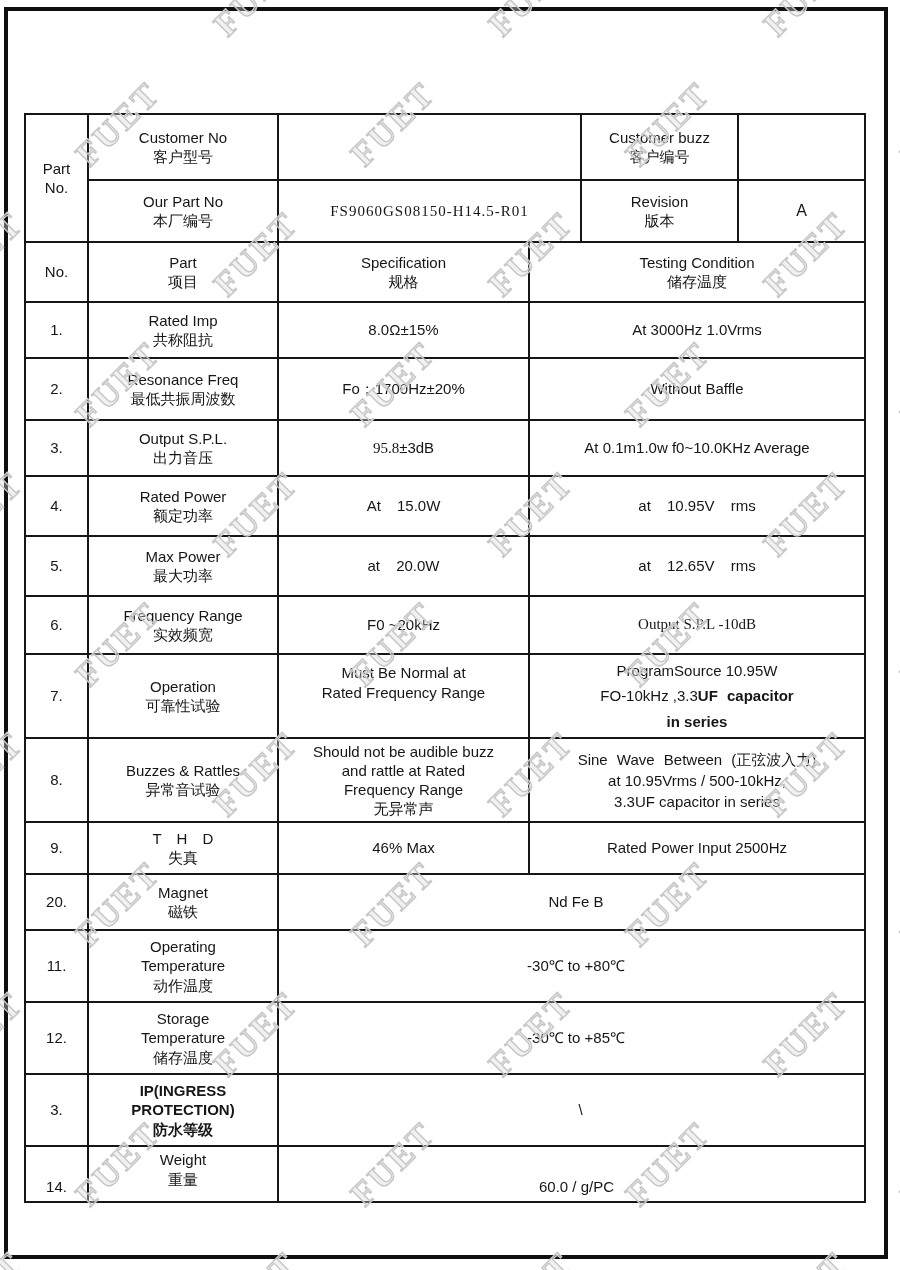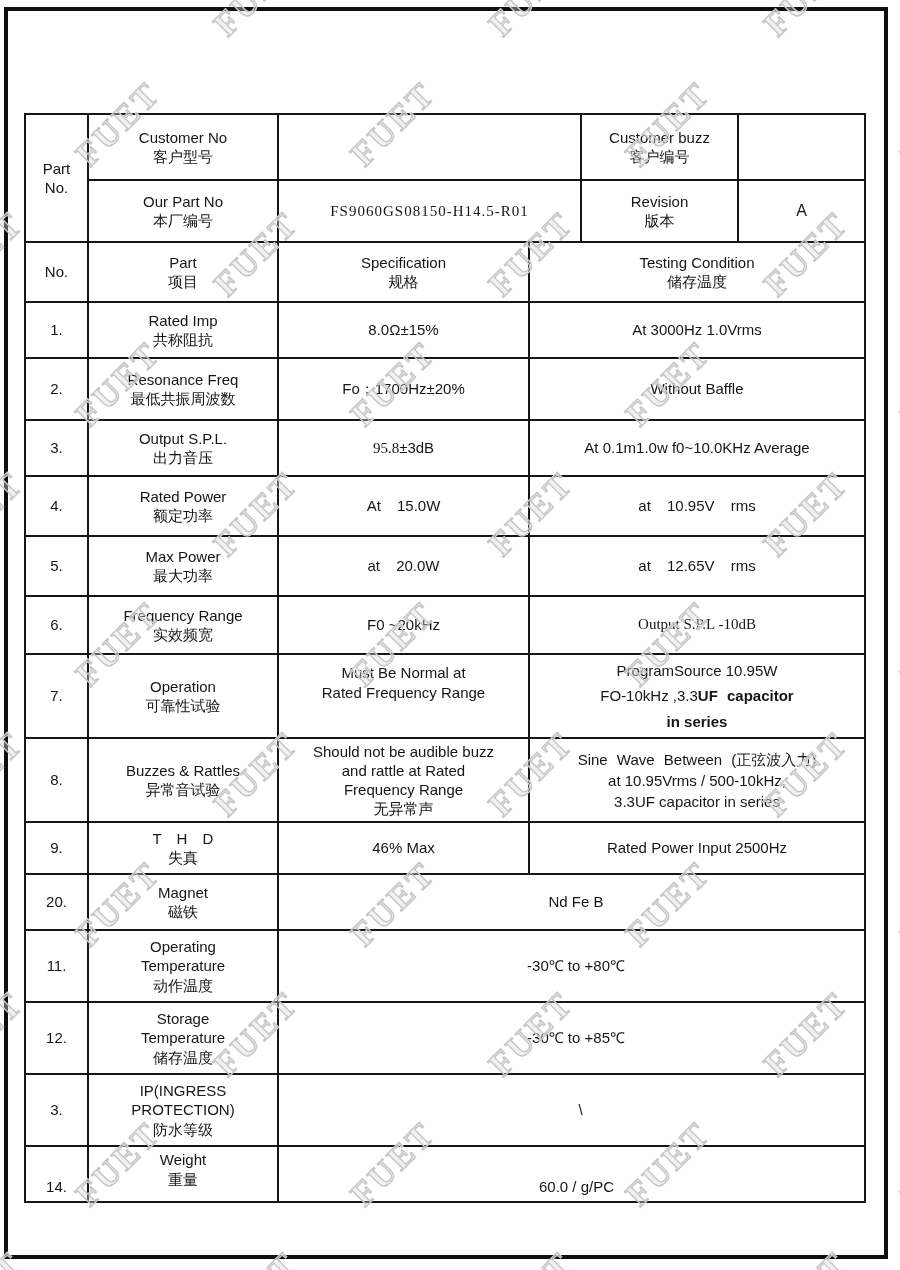--- a/index.html
+++ b/index.html
@@ -16,21 +16,21 @@
   .ln{display:block;}
   .serif{font-family:"Liberation Serif","DejaVu Serif",serif;}
   .partno{font-family:"Liberation Serif","DejaVu Serif",serif;letter-spacing:1px;font-size:15px;}
   .b{font-weight:bold;}
   .left{text-align:right;border-radius:25px;}
   .pad-l{padding-left:9px !important;}
   .pad-l2{padding-left:18px !important;}
   .gap{word-spacing:12px;}
   .gap-sm{word-spacing:5px;}
   .thd{word-spacing:11px;}
-  .small{font-size:13px;line-height:1.55;}
+  .small{font-size:13px;line-height:1.55;font-weight:bold;}
   .va-top{vertical-align:top !important;padding-top:3px !important;}
   .va-bot{vertical-align:bottom !important;padding-bottom:5px !important;}
   .test16{font-size:16px;}
   .footer{position:absolute;top:1226px;left:0;width:100%;text-align:center;font-size:18px;z-index:1;}
   .wm-layer{position:absolute;left:0;top:0;width:900px;height:1270px;z-index:3;pointer-events:none;overflow:hidden;}
   .wm{position:absolute;font-family:"Liberation Serif","DejaVu Serif",serif;font-weight:bold;
       font-size:34px;letter-spacing:3px;white-space:nowrap;
       color:rgba(219,219,219,0.38);-webkit-text-stroke:1.4px #c7c7c7;
       transform:rotate(-45deg);}
 </style>

